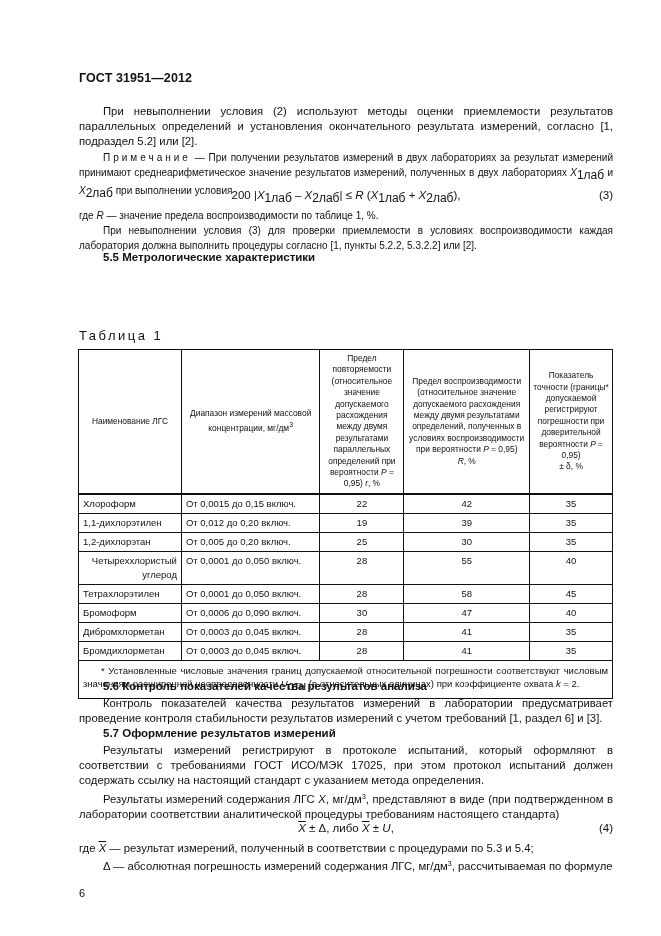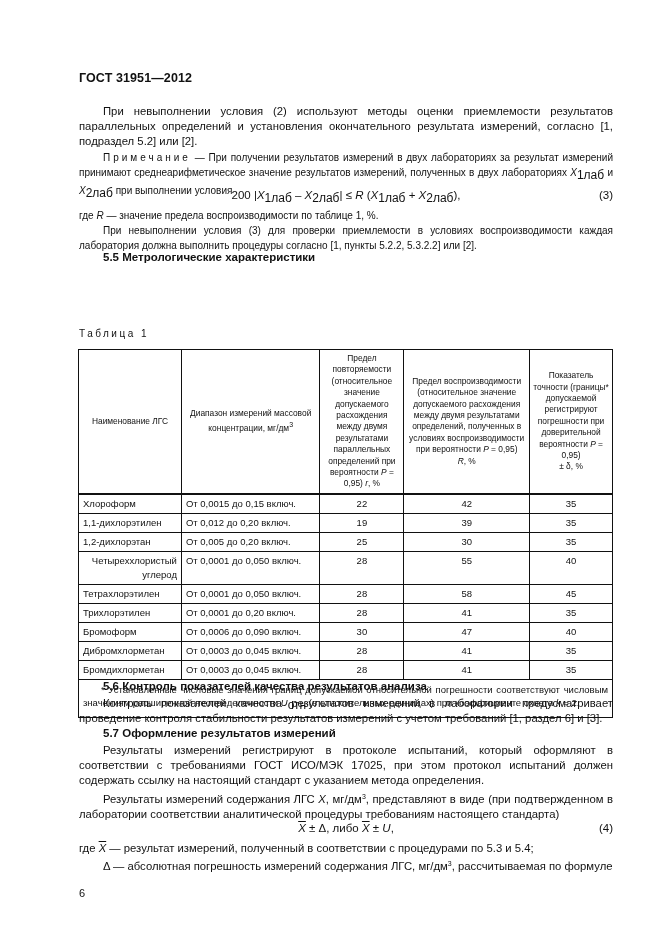--- a/index.html
+++ b/index.html
@@ -12,21 +12,21 @@
   .small { font-size: 10px; line-height: 15px; }
   .spaced { letter-spacing: 3px; }
   .h2 { position: absolute; left: 103px; font-weight: bold; font-size: 11.5px; }
   .formula { position: absolute; left: 79px; width: 534px; font-size: 11.5px; height: 16px; }
   .formula .expr { position: absolute; left: 0; right: 0; text-align: center; }
   .formula .num { position: absolute; right: 0; }
   i { font-style: italic; }
   sub { font-size: 12px; vertical-align: -3px; }
   sup { font-size: 7px; vertical-align: 4px; }
   .ov { text-decoration: overline; font-style: italic; }
-  .caption { position: absolute; left: 79px; top: 320px; font-size: 10px; letter-spacing: 2.5px; }
+  .caption { position: absolute; left: 79px; top: 320px; font-size: 13px; letter-spacing: 2.5px; }
   table { position: absolute; left: 78px; top: 341px; width: 535px; border-collapse: collapse; font-size: 9.5px; }
   td, th { border: 1px solid #111; padding: 2px 4px; vertical-align: top; }
   th { font-weight: normal; text-align: center; vertical-align: middle; font-size: 8.4px; line-height: 11.4px; padding: 3px 3px; }
   thead tr th { border-bottom: 2px solid #111; }
   td.name { text-align: left; }
   td.range { text-align: left; }
   td.val { text-align: center; }
   tbody td { height: 14px; line-height: 14px; font-size: 9.5px; }
   td.foot { text-align: justify; font-size: 9.5px; line-height: 13.5px; padding: 3px 4px 4px 4px; text-indent: 18px; }
   .pagenum { position: absolute; left: 79px; top: 849px; font-size: 11px; }
@@ -103,27 +103,20 @@
           <td class="val">40</td>
         </tr>
       <tr>
           <td class="name">Тетрахлорэтилен</td>
           <td class="range">От 0,0001 до 0,050 включ.</td>
           <td class="val">28</td>
           <td class="val">58</td>
           <td class="val">45</td>
         </tr>
       <tr>
-          <td class="name">Трихлорэтилен</td>
-          <td class="range">От 0,0001 до 0,20 включ.</td>
-          <td class="val">28</td>
-          <td class="val">41</td>
-          <td class="val">35</td>
-        </tr>
-      <tr>
           <td class="name">Бромоформ</td>
           <td class="range">От 0,0006 до 0,090 включ.</td>
           <td class="val">30</td>
           <td class="val">47</td>
           <td class="val">40</td>
         </tr>
       <tr>
           <td class="name">Дибромхлорметан</td>
           <td class="range">От 0,0003 до 0,045 включ.</td>
           <td class="val">28</td>

